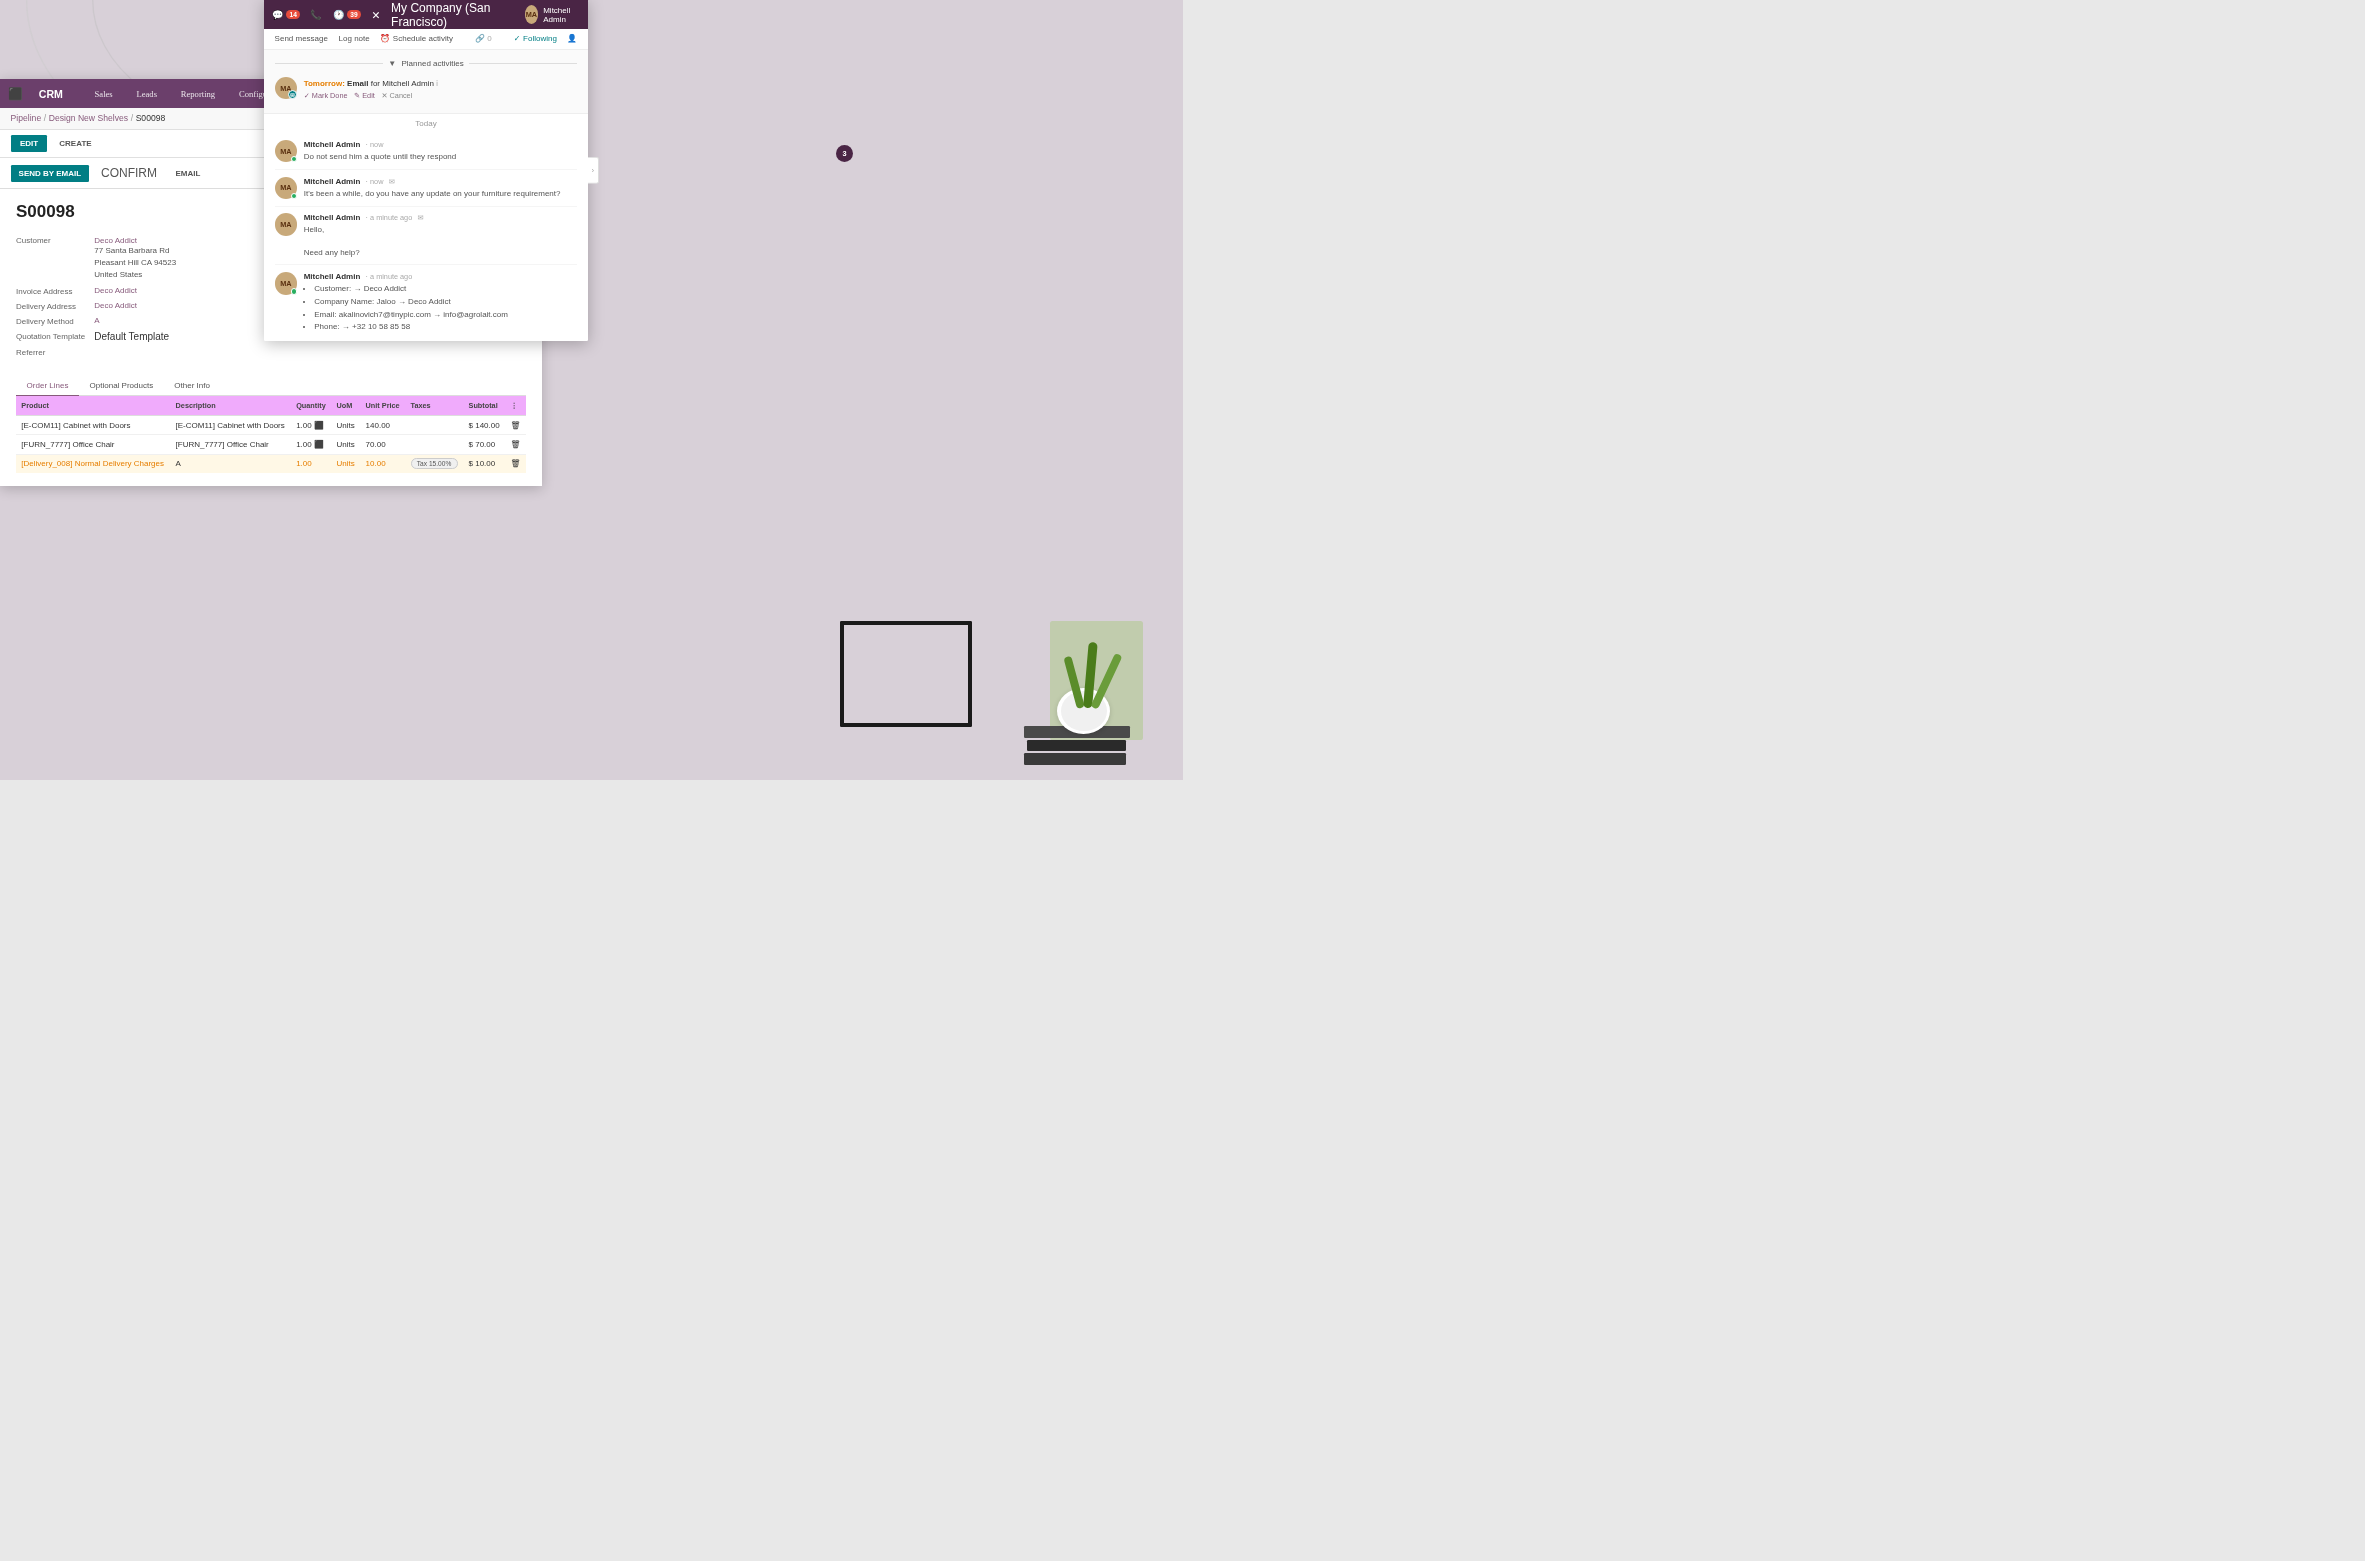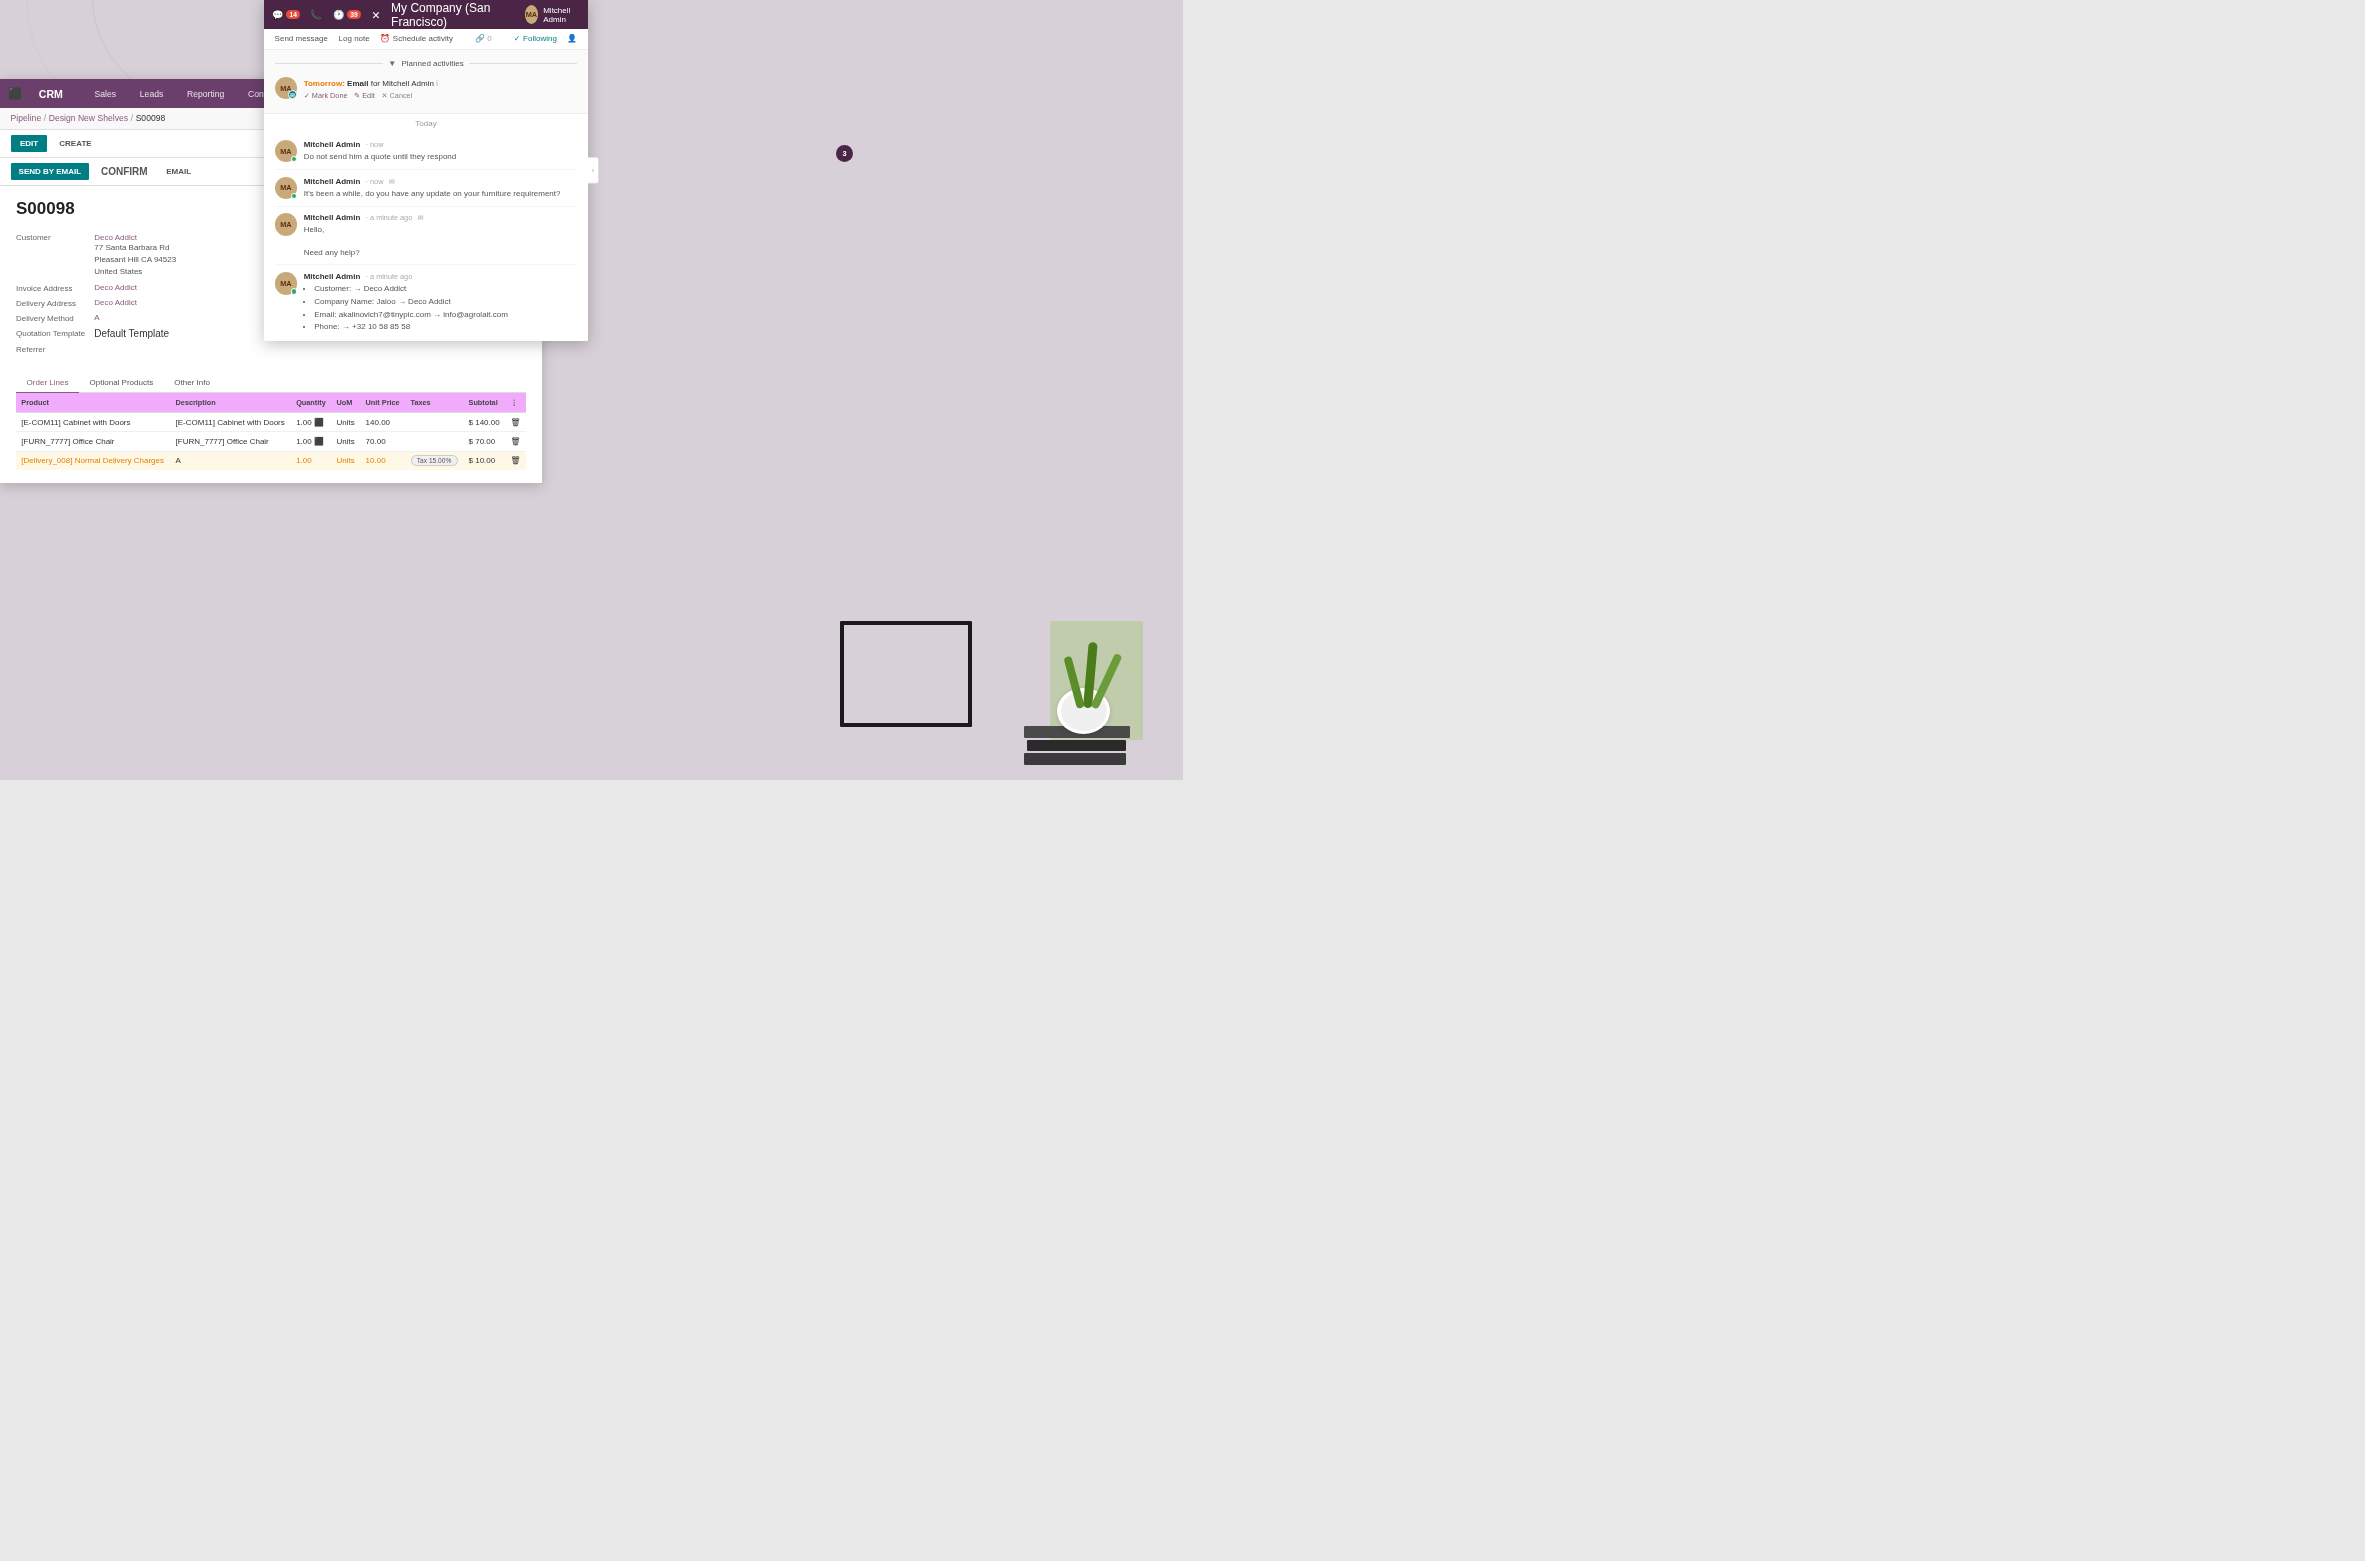--- a/index.html
+++ b/index.html
@@ -43,20 +43,21 @@
       color: white;
       font-weight: bold;
       font-size: 10.6px;
       margin-right: 13.2px;
     }
     .nav-item {
       color: rgba(255,255,255,0.85);
       font-size: 8.6px;
       cursor: pointer;
       padding: 2.6px 5.3px;
+      font-family: Liberation Serif, serif;
     }
 
     
     .breadcrumb-bar {
       padding: 5.3px 10.6px;
       background: #f8f8f8;
       border-bottom: 0.7px solid #e0e0e0;
       display: flex;
       align-items: center;
       gap: 2.6px;
@@ -123,22 +124,22 @@
       padding: 4px 8px;
       font-size: 8px;
       font-weight: bold;
       cursor: pointer;
       border-radius: 1.3px;
     }
     .btn-confirm {
       background: transparent;
       color: #555;
       border: none;
-      font-size: 10px;
-      font-weight: bold;
+      font-size: 12px;
+      font-weight: normal;
       cursor: pointer;
       padding: 4px 6.6px;
     }
     .btn-cancel {
       background: transparent;
       color: #555;
       border: none;
       font-size: 8px;
       font-weight: bold;
       cursor: pointer;

